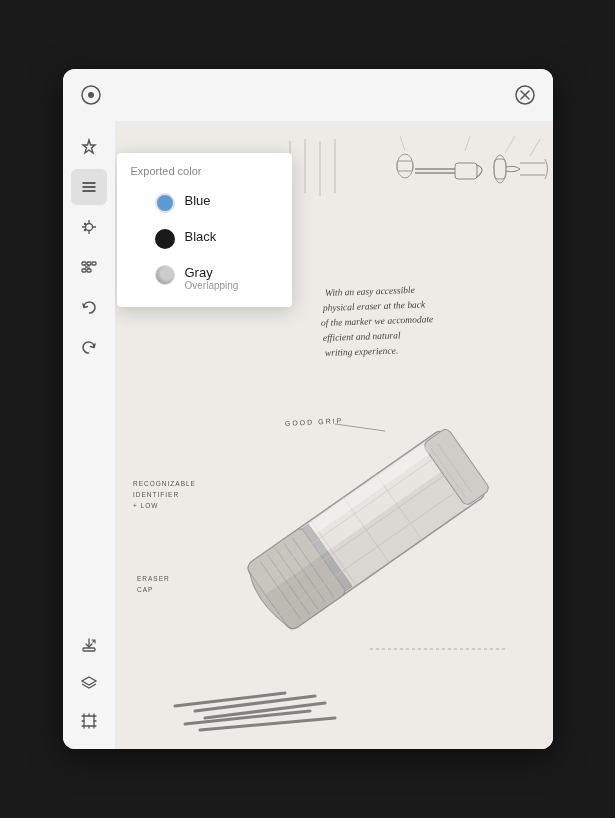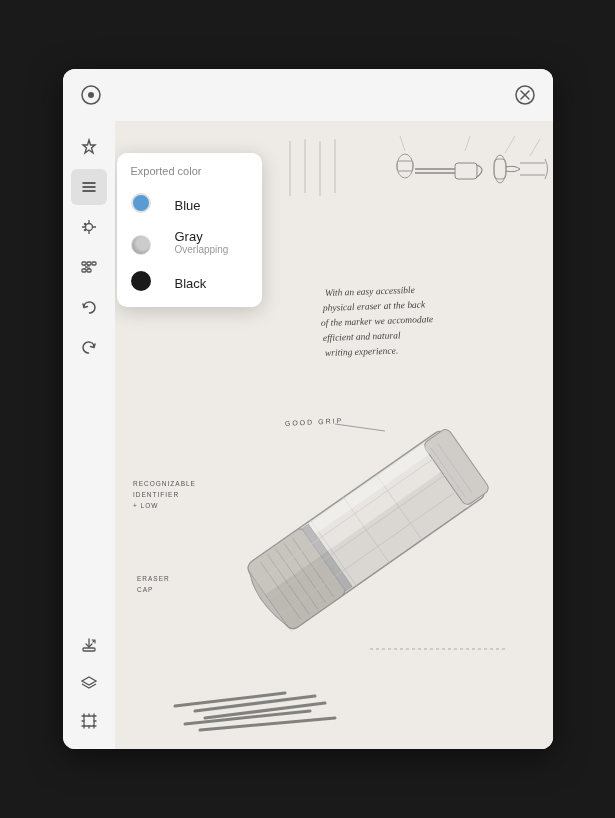--- a/index.html
+++ b/index.html
@@ -66,40 +66,41 @@
       position: absolute;
       top: 52px; left: 52px; right: 0; bottom: 0;
       background: #f0eeeb;
       overflow: hidden;
     }
     
     .dropdown-panel {
       position: absolute;
       top: 36px;
       left: -52px;
-      width: 145px;
+      width: 175px;
       background: white;
-      border-radius: 10px;
+      border-radius: 4px;
       box-shadow: 0 4px 20px rgba(0,0,0,0.18);
       z-index: 20;
       padding: 8px 0;
       overflow: hidden;
     }
     .dropdown-header {
       font-size: 11px;
       color: #888;
       padding: 4px 14px 8px 14px;
       font-weight: 500;
     }
     .dropdown-item {
       display: flex;
-      align-items: flex-end;
+      align-items: flex-start;
       padding: 8px 14px;
       cursor: pointer;
-      gap: 24px;
+      gap: 10px;
+      margin-left: 24px;
     }
     .color-dot {
       width: 20px; height: 20px;
       border-radius: 50%;
       flex-shrink: 0;
     }
     .color-dot.blue { background: #5b9bd5; border: 2px solid #e0e0e0; }
     .color-dot.red { background: #e53e3e; }
     .color-dot.black { background: #1a1a1a; }
     .color-dot.gray {
@@ -358,25 +359,25 @@
     </svg>
 
     <div class="dropdown-panel" style="top:32px; left: 2px;">
       <div class="dropdown-header">Exported color</div>
 
       <div class="dropdown-item">
         <div class="color-dot blue"></div>
         <span class="dropdown-item-label">Blue</span>
       </div>
       <div class="dropdown-item">
+        <div class="color-dot black"></div>
+        <span class="dropdown-item-label">Black</span>
+      </div>
+      <div class="dropdown-item">
         <div class="color-dot gray"></div>
         <div>
           <div class="dropdown-item-label">Gray</div>
           <div class="dropdown-item-sub">Overlapping</div>
         </div>
       </div>
-      <div class="dropdown-item">
-        <div class="color-dot black"></div>
-        <span class="dropdown-item-label">Black</span>
-      </div>
     </div>
   </div>
 </div>
 
 </body></html>

